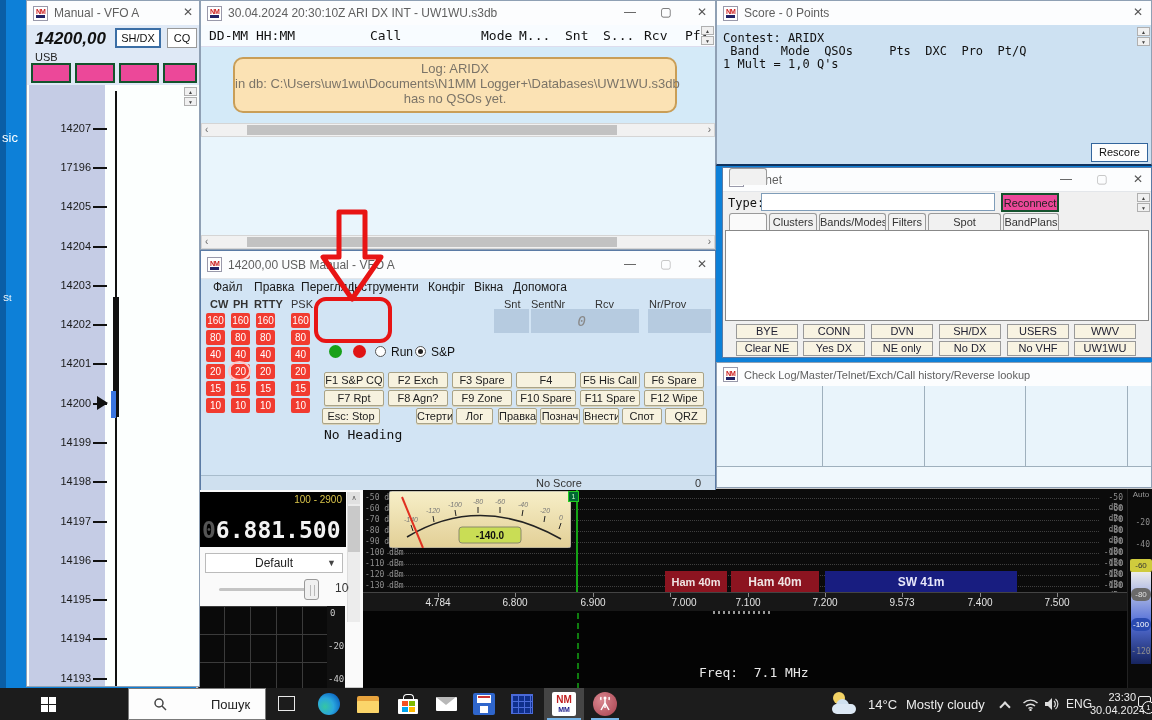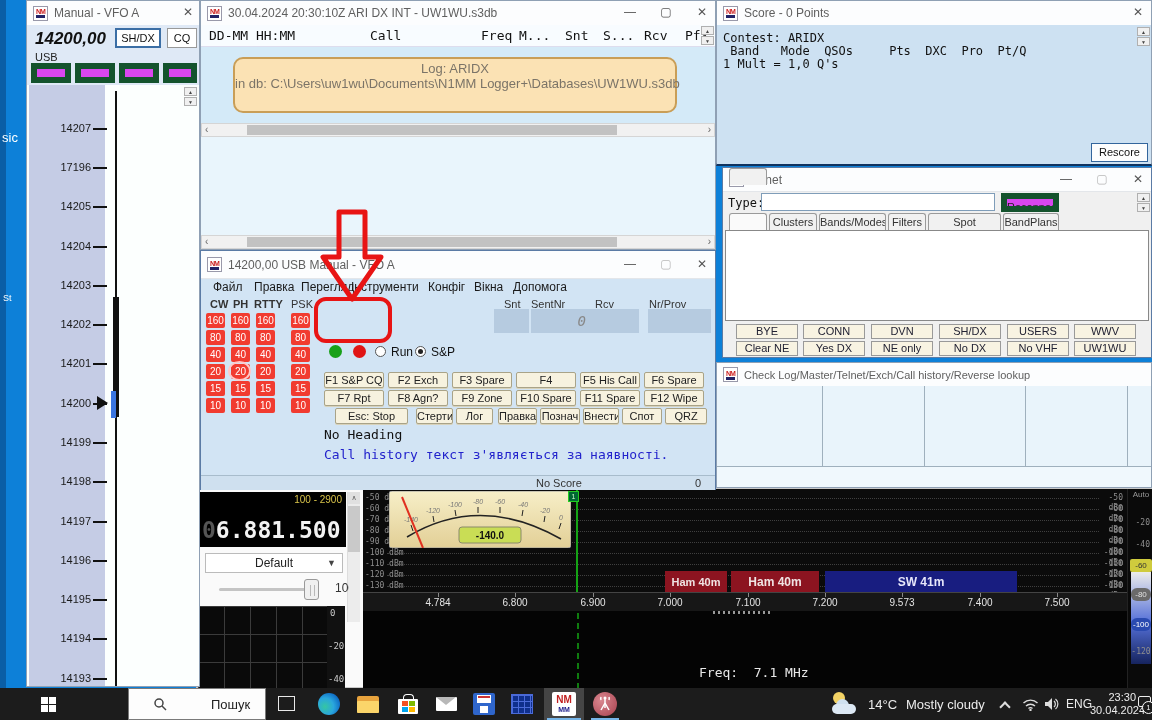--- a/index.html
+++ b/index.html
@@ -15,21 +15,21 @@
   .wbtn.pale{color:#b8b8b8}
   .nicon{width:13px;height:13px;background:#fff;border:1px solid #99a;flex:none;
          display:flex;flex-direction:column;align-items:center;justify-content:center}
   .nicon .nr{color:#c22;font-weight:bold;font-size:7px;line-height:7px;letter-spacing:-1px}
   .nicon .nb{width:9px;height:3px;background:#226}
   .mono{font-family:"DejaVu Sans Mono",monospace}
   .pre{white-space:pre}
   .spin{position:absolute;width:13px}
   .spin div{height:9px;background:#f0f0f0;border:1px solid #b0b0b0;font-size:5px;line-height:8px;
             text-align:center;color:#444;margin-bottom:1px;box-sizing:border-box}
-  .cream{position:absolute;background:#d946ef;border:6px solid #14532d;text-align:left;
+  .cream{position:absolute;background:#ec4899;border:2px solid #14532d;text-align:center;
          color:#222;font-size:11px;box-sizing:border-box;overflow:hidden}
   .redb{position:absolute;width:19px;height:15px;background:#f13b30;color:#fff;text-align:center;
         font-size:10px;line-height:15px;border-radius:2px}
   .bm-label{position:absolute;left:4px;width:60px;text-align:right;font-size:11px;color:#1a1a1a}
   .bm-tick{position:absolute;left:66px;width:14px;height:2px;background:#111}
   .tab{position:absolute;top:0;height:17px;background:#f1f1f1;border:1px solid #9a9a9a;border-bottom:none;
        border-radius:3px 3px 0 0;font-size:11px;color:#333;text-align:center;line-height:16px;box-sizing:border-box;overflow:hidden}
   .dbm{position:absolute;font-size:8px;color:#8e8e8e;font-family:"DejaVu Sans Mono",monospace;line-height:10px}
   .gdot{position:absolute;left:24px;right:28px;height:0;border-top:1px dotted #3f3f3f}
   .fscale-lbl{position:absolute;top:4px;width:44px;text-align:center;font-size:10px;color:#e4e4e4}
@@ -157,21 +157,21 @@
       <div class="fscale-tick" style="left:230px"></div>
       <div class="fscale-tick" style="left:307px"></div>
       <div class="fscale-tick" style="left:385px"></div>
       <div class="fscale-tick" style="left:462px"></div>
       <div class="fscale-tick" style="left:539px"></div>
       <div class="fscale-tick" style="left:617px"></div>
       <div class="fscale-tick" style="left:694px"></div>
       <div class="fscale-lbl" style="left:53px">4.784</div>
       <div class="fscale-lbl" style="left:130px">6.800</div>
       <div class="fscale-lbl" style="left:208px">6.900</div>
-      <div class="fscale-lbl" style="left:285px">7.000</div>
+      <div class="fscale-lbl" style="left:299px">7.000</div>
       <div class="fscale-lbl" style="left:363px">7.100</div>
       <div class="fscale-lbl" style="left:440px">7.200</div>
       <div class="fscale-lbl" style="left:517px">9.573</div>
       <div class="fscale-lbl" style="left:595px">7.400</div>
       <div class="fscale-lbl" style="left:672px">7.500</div>
     </div>
 
     <div class="abs" style="left:0;top:122px;width:764px;height:78px;background:#040404">
       <div class="abs" style="left:350px;top:0;width:60px;height:3px;background-image:repeating-linear-gradient(90deg,#999 0 2px,transparent 2px 5px)"></div>
       <div class="abs" style="left:214px;top:2px;height:76px;border-left:2px dashed #0f7d0f"></div>
@@ -260,35 +260,36 @@
         <div class="nb"></div>
       </div>
     <div class="ttext">30.04.2024 20:30:10Z ARI DX INT - UW1WU.s3db</div>
   </div>
   <div class="wbtn" style="right:76px">—</div>
   <div class="wbtn" style="right:40px">▢</div>
   <div class="wbtn" style="right:4px">✕</div>
   <div class="abs mono" style="left:0;top:24px;width:514px;height:22px;background:#f8fcff;border-bottom:1px solid #dde;font-size:13px;color:#111">
     <span class="abs pre" style="left:8px;top:3px">DD-MM HH:MM</span>
     <span class="abs" style="left:169px;top:3px">Call</span>
-    <span class="abs" style="left:280px;top:3px">Freq</span>
+    <span class="abs" style="left:280px;top:3px">Mode</span>
     <span class="abs" style="left:318px;top:3px">M...</span>
     <span class="abs" style="left:364px;top:3px">Snt</span>
     <span class="abs" style="left:402px;top:3px">S...</span>
     <span class="abs" style="left:443px;top:3px">Rcv</span>
     <span class="abs" style="left:484px;top:3px">Pfx</span>
   </div>
   <div class="spin" style="right:1px;top:25px">
       <div>▲</div>
       <div>▼</div>
     </div>
   <div class="abs" style="left:0;top:46px;width:514px;height:76px;background:#d4eaf8">
     <div class="abs" style="left:32px;top:10px;width:444px;height:56px;background:#fbe2b4;border:2px solid #c99e57;border-radius:10px;text-align:center;font-size:13px;color:#7b7468;padding-top:2px">
       <div>Log: ARIDX</div>
       <div style="white-space:nowrap">in db: C:\Users\uw1wu\Documents\N1MM Logger+\Databases\UW1WU.s3db</div>
+      <div>has no QSOs yet.</div>
     </div>
   </div>
   <div class="abs" style="left:0;top:122px;width:514px;height:14px;background:#f1f1f1;border:1px solid #d5d5d5">
     <span style="position:absolute;left:3px;top:0;font-size:10px;color:#666">‹</span>
     <span style="position:absolute;right:3px;top:0;font-size:10px;color:#666">›</span>
     <div style="position:absolute;left:45px;top:1px;width:370px;height:10px;background:#c2c2c2"></div>
   </div>
   <div class="abs" style="left:0;top:136px;width:514px;height:98px;background:#e9f5fc"></div>
   <div class="abs" style="left:0;top:234px;width:514px;height:14px;background:#f1f1f1;border:1px solid #d5d5d5">
     <span style="position:absolute;left:3px;top:0;font-size:10px;color:#666">‹</span>
@@ -449,31 +450,30 @@
   <div class="fkey" style="left:251px;top:121px;width:60px">F3 Spare</div>
   <div class="fkey" style="left:315px;top:121px;width:60px">F4 UW1WU</div>
   <div class="fkey" style="left:379px;top:121px;width:60px">F5 His Call</div>
   <div class="fkey" style="left:443px;top:121px;width:60px">F6 Spare</div>
   <div class="fkey" style="left:123px;top:139px;width:60px">F7 Rpt Exch</div>
   <div class="fkey" style="left:187px;top:139px;width:60px">F8 Agn?</div>
   <div class="fkey" style="left:251px;top:139px;width:60px">F9 Zone</div>
   <div class="fkey" style="left:315px;top:139px;width:60px">F10 Spare</div>
   <div class="fkey" style="left:379px;top:139px;width:60px">F11 Spare</div>
   <div class="fkey" style="left:443px;top:139px;width:60px">F12 Wipe</div>
-  <div class="fkey" style="left:134px;top:157px;width:73px">Esc: Stop</div>
+  <div class="fkey" style="left:121px;top:157px;width:58px">Esc: Stop</div>
   <div class="fkey" style="left:215px;top:157px;width:37px">Стерти</div>
   <div class="fkey" style="left:255px;top:157px;width:37px">Лог</div>
   <div class="fkey" style="left:297px;top:157px;width:39px">Правка</div>
   <div class="fkey" style="left:339px;top:157px;width:40px">Познач</div>
   <div class="fkey" style="left:382px;top:157px;width:36px">Внести</div>
   <div class="fkey" style="left:421px;top:157px;width:40px">Спот</div>
   <div class="fkey" style="left:464px;top:157px;width:42px">QRZ</div>
 
   <div class="abs mono" style="left:123px;top:176px;font-size:13px;color:#111">No Heading</div>
-  <div class="abs mono" style="left:123px;top:196px;font-size:13px;color:#2222cc">Call history текст з'являється за наявності.</div>
   <div class="abs" style="left:0;top:224px;width:514px;height:15px;background:#cfe0ef;border-top:1px solid #a8bccc">
     <span style="position:absolute;left:335px;top:1px;font-size:11px;color:#333">No Score</span>
     <span style="position:absolute;left:494px;top:1px;font-size:11px;color:#333">0</span>
   </div>
 </div>
 
 <div class="abs" style="left:0;top:688px;width:1152px;height:32px;background:#1c1c1c">
   <div class="abs" style="left:24px;top:0;width:48px;height:32px;display:flex;align-items:center;justify-content:center">
     <div style="width:15px;height:15px;display:grid;grid-template-columns:7px 7px;grid-template-rows:7px 7px;gap:1px">
       <div style="background:#fff"></div>

